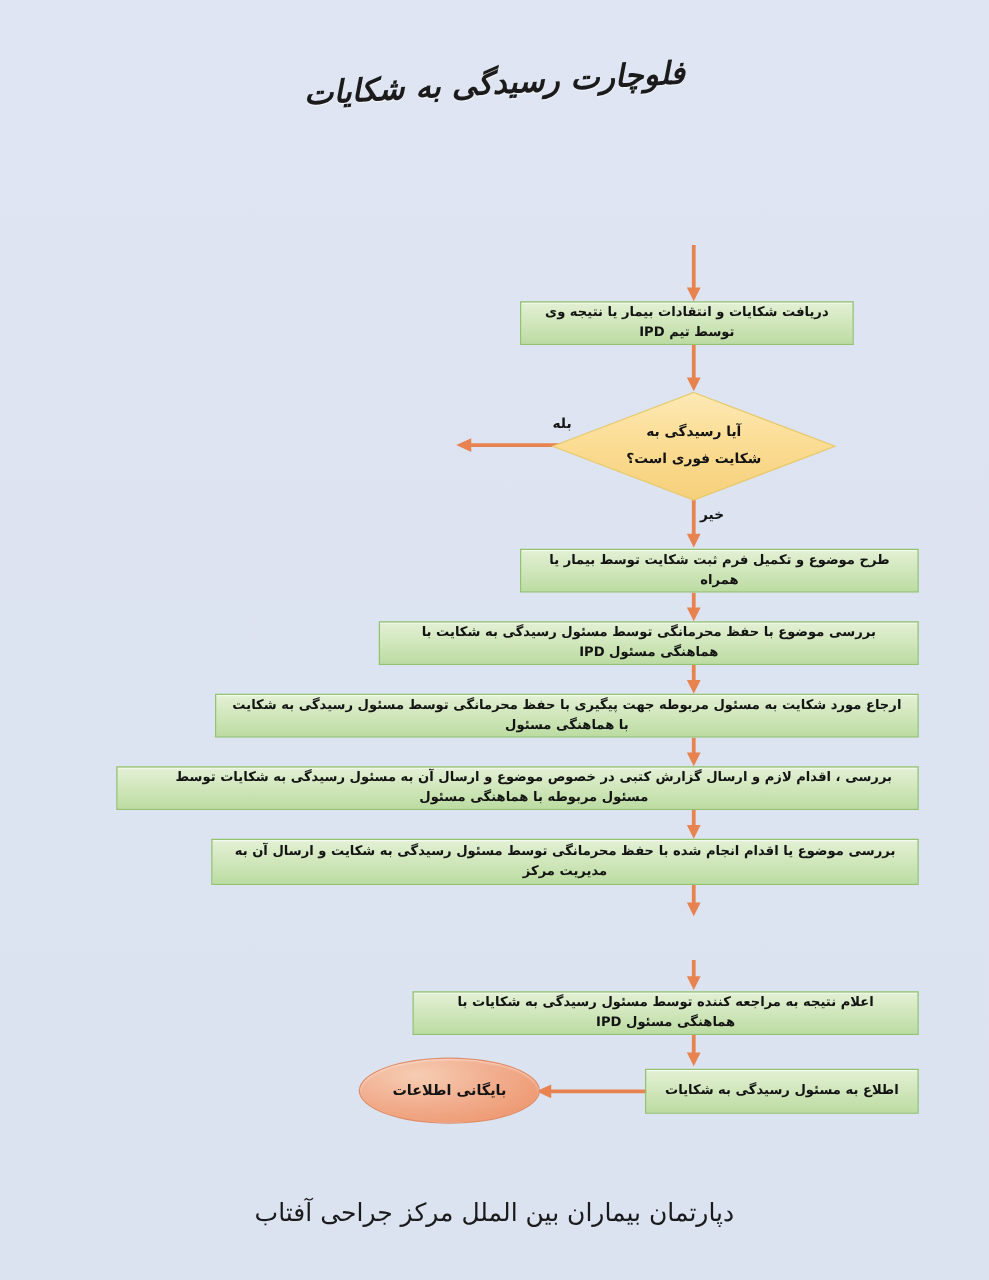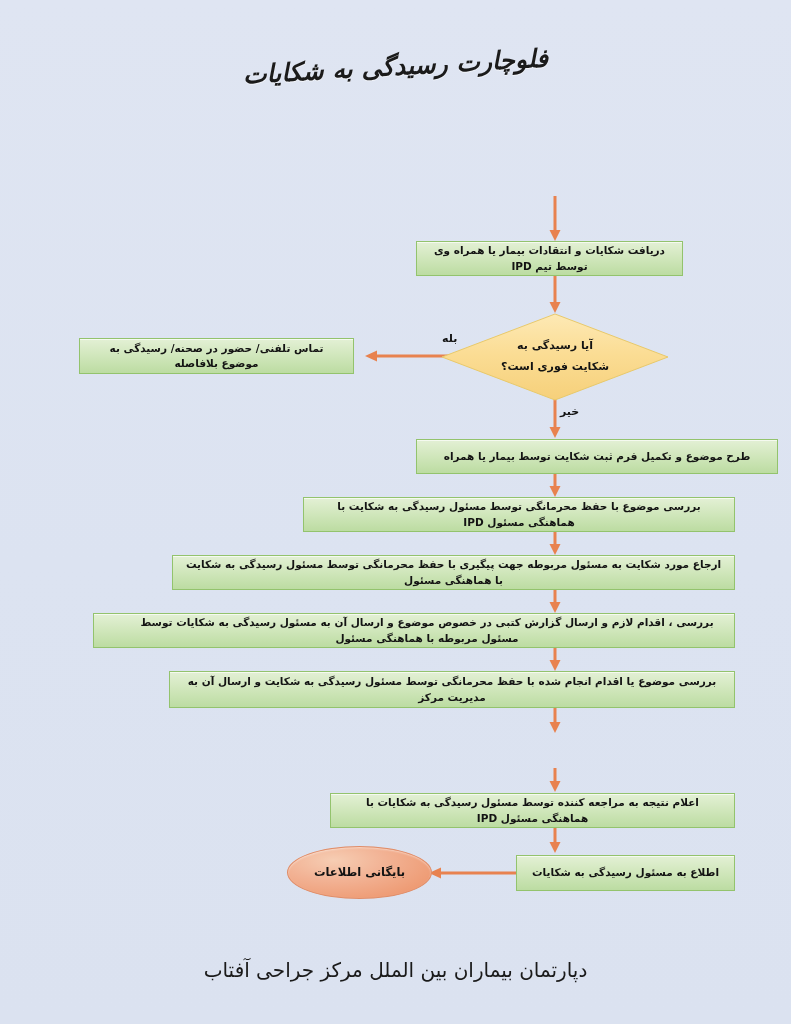--- a/index.html
+++ b/index.html
@@ -207,45 +207,42 @@
 
   <div class="conn" style="left:428px; top:866px;">
     <svg width="98" height="14" viewBox="0 0 98 14">
       <line x1="98" y1="7" x2="12" y2="7" stroke="#e8824f" stroke-width="3"></line>
       <polygon points="1,7 13,1.5 13,12.5" fill="#e8824f"></polygon>
     </svg>
   </div>
 
 
   <div class="node box" style="left:416px; top:241px; width:267px; height:35px;">
-    <span>دریافت شکایات و انتقادات بیمار یا همراه وی توسط تیم IPD</span>
+    <span>دریافت شکایات و انتقادات بیمار یا نتیجه وی توسط تیم IPD</span>
   </div>
 
   <div class="diamond-wrap" style="left:441px; top:313px; width:228px; height:88px;">
     <svg class="diamond-shape" viewBox="0 0 228 88" preserveAspectRatio="none">
       <defs>
         <linearGradient id="dgrad" x1="0" y1="0" x2="0" y2="1">
           <stop offset="0%" stop-color="#fde9b5"></stop>
           <stop offset="45%" stop-color="#fbdd95"></stop>
           <stop offset="100%" stop-color="#f6d07a"></stop>
         </linearGradient>
       </defs>
       <polygon points="114,1 227,44 114,87 1,44" fill="url(#dgrad)" stroke="#e8c96b" stroke-width="1"></polygon>
     </svg>
     <div class="diamond-label">
       <span>آیا رسیدگی به</span>
       <span>شکایت فوری است؟</span>
     </div>
   </div>
 
-  <div class="node box" style="left:79px; top:338px; width:275px; height:36px;">
-    <span>تماس تلفنی/ حضور در صحنه/ رسیدگی به موضوع بلافاصله</span>
-  </div>
-
-  <div class="node box" style="left:416px; top:439px; width:362px; height:35px;">
+
+  <div class="node box" style="left:416px; top:439px; width:319px; height:35px;">
     <span>طرح موضوع و تکمیل فرم ثبت شکایت توسط بیمار یا همراه</span>
   </div>
 
   <div class="node box" style="left:303px; top:497px; width:432px; height:35px;">
     <span>بررسی موضوع با حفظ محرمانگی توسط  مسئول رسیدگی به شکایت با هماهنگی مسئول IPD</span>
   </div>
 
   <div class="node box" style="left:172px; top:555px; width:563px; height:35px;">
     <span>ارجاع مورد شکایت به مسئول مربوطه جهت پیگیری با حفظ محرمانگی توسط مسئول رسیدگی به شکایت با هماهنگی مسئول</span>
   </div>

